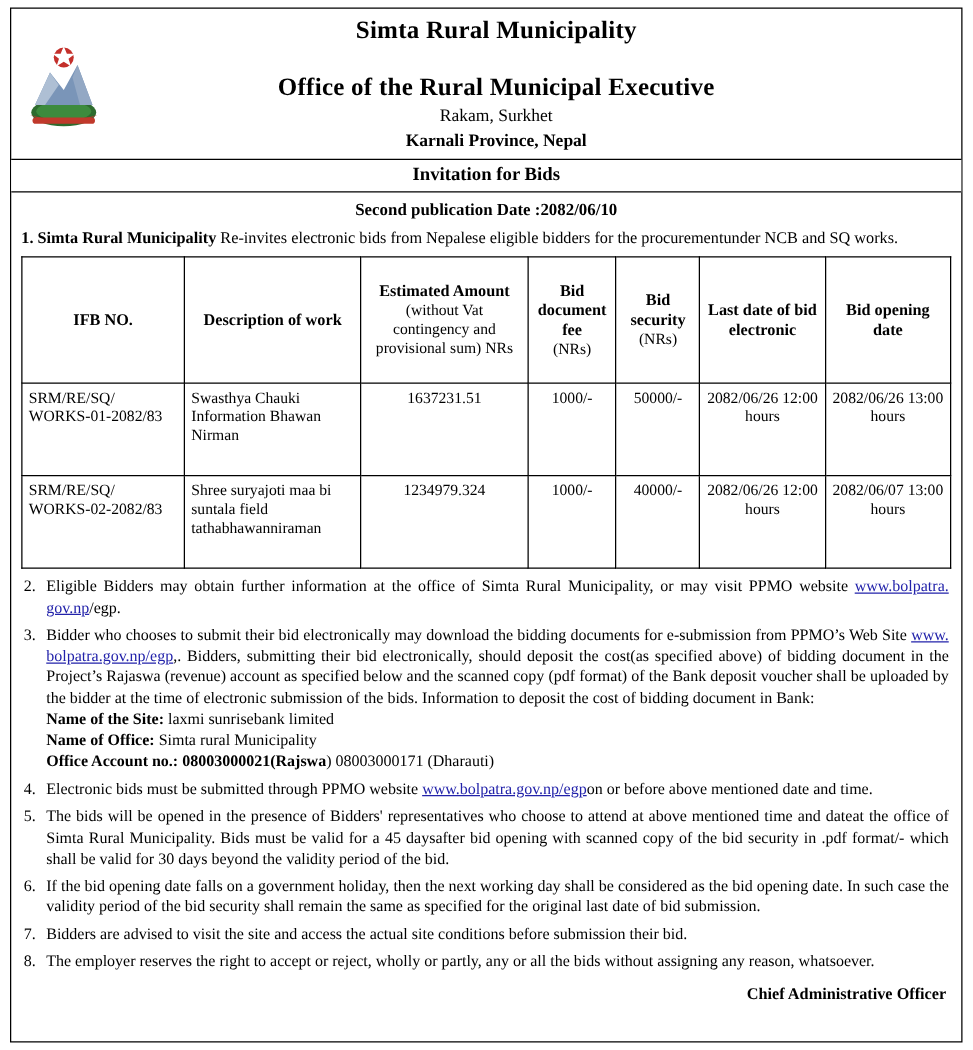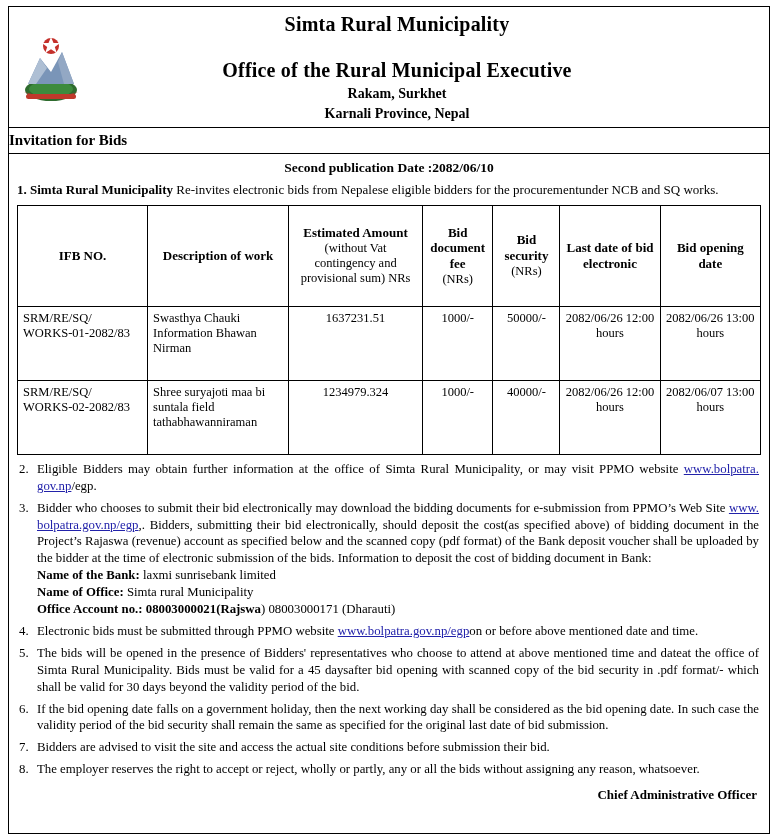--- a/index.html
+++ b/index.html
@@ -58,32 +58,33 @@
   }
   .h-line2 {
     font-size: 20px;
     font-weight: bold;
     line-height: 1.18;
     letter-spacing: 0.2px;
     margin-top: 22px;
   }
   .h-line3 {
     font-size: 14px;
-    font-weight: bold;
+    font-weight: normal;
     line-height: 1.4;
     margin-top: 2px;
   }
   .h-line4 {
     font-size: 14px;
     font-weight: bold;
     line-height: 1.4;
   }
 
   
   .title-bar {
+    text-align: center;
     font-weight: bold;
     font-size: 15px;
     padding: 4px 0 4px 0;
     border-bottom: 1.5px solid #000;
     background: #fff;
   }
   .pub-date {
     text-align: center;
     font-weight: bold;
     font-size: 13.5px;
@@ -275,21 +276,21 @@
 
       <div class="clause">
         <div class="cnum">2.</div>
         <div class="ctxt"><span>Eligible Bidders may obtain further information at the office of Simta Rural Municipality, or may visit PPMO website </span><a class="link" href="#">www.bolpatra. gov.np</a><span>/egp.</span></div>
       </div>
 
       <div class="clause">
         <div class="cnum">3.</div>
         <div class="ctxt">
           <span>Bidder who chooses to submit their bid electronically may download the bidding documents for e-submission from PPMO’s Web Site </span><a class="link" href="#">www. bolpatra.gov.np/egp</a><span>,. Bidders, submitting their bid electronically, should deposit the cost(as specified above) of bidding document in the Project’s Rajaswa (revenue) account as specified below and the scanned copy (pdf format) of the Bank deposit voucher shall be uploaded by the bidder at the time of electronic submission of the bids. Information to deposit the cost of bidding document in Bank:</span>
-          <div><b>Name of the Bank:</b><span> laxmi sunrisebank limited</span></div>
+          <div><b>Name of the Site:</b><span> laxmi sunrisebank limited</span></div>
           <div><b>Name of Office:</b><span> Simta rural Municipality</span></div>
           <div><b>Office Account no.:</b><b> 08003000021(Rajswa</b><span>) 08003000171 (Dharauti</span><span>)</span></div>
         </div>
       </div>
 
       <div class="clause">
         <div class="cnum">4.</div>
         <div class="ctxt"><span>Electronic bids must be submitted through PPMO website </span><a class="link" href="#">www.bolpatra.gov.np/egp</a><span>on or before above mentioned date and time.</span></div>
       </div>
 

